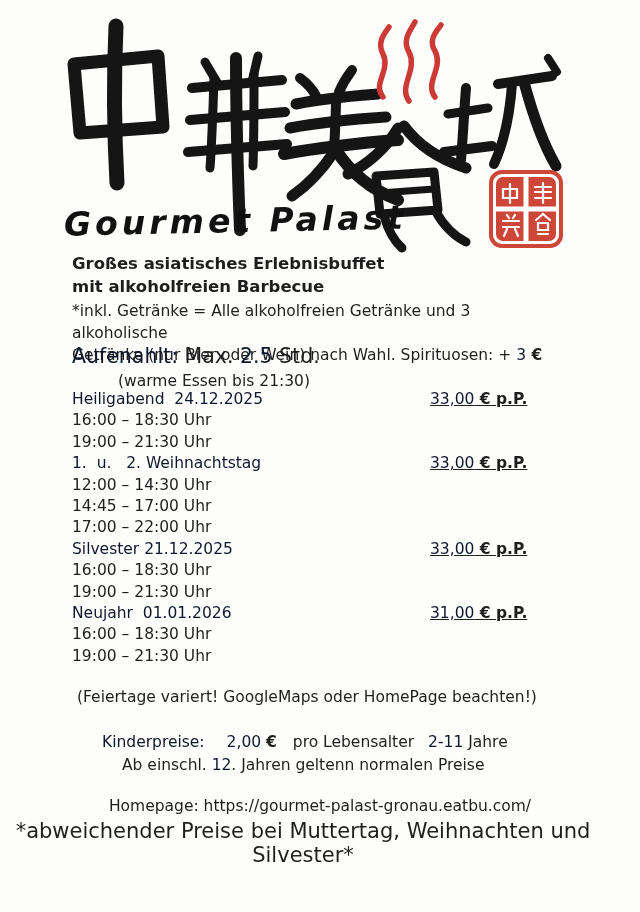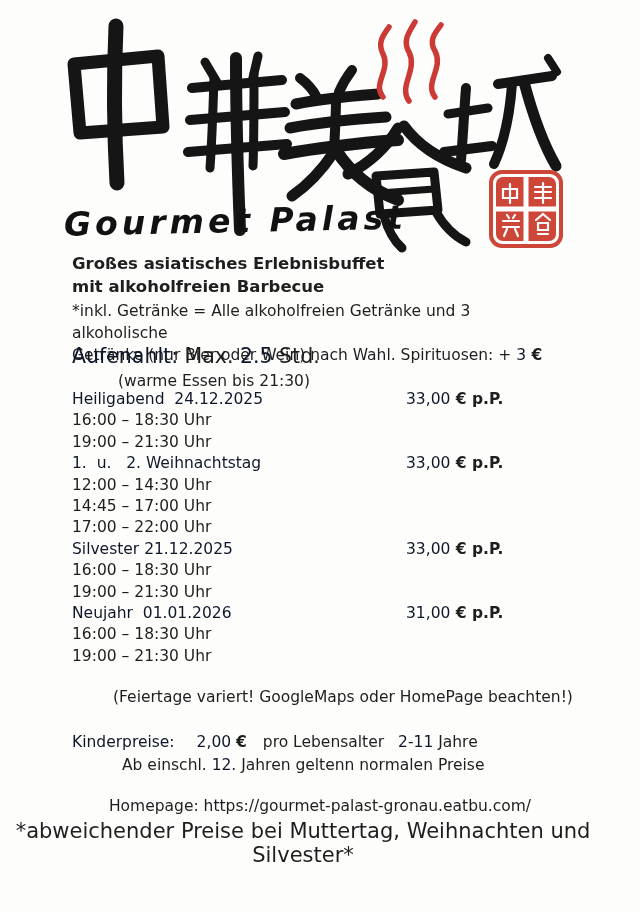--- a/index.html
+++ b/index.html
@@ -22,27 +22,27 @@
 
   
   .headline{left:72px;top:253px;font-size:16.5px;font-weight:bold;line-height:22.5px;width:480px;}
   .drinks{left:72px;top:300px;font-size:15.5px;line-height:22px;width:490px;}
   .stay{left:72px;top:343px;font-size:20.5px;line-height:26px;}
   .warm{left:72px;top:371px;font-size:15.5px;line-height:20px;margin-left:46px;}
 
   
   .events{left:72px;top:389px;width:520px;font-size:15.5px;line-height:21.4px;}
   .event-header{position:relative;}
-  .event-price{position:absolute;left:334px;top:0;}
+  .event-price{position:absolute;left:358px;top:0;text-decoration:underline;}
   .euro{font-weight:bold;}
 
   
-  .holiday-note{left:77px;top:688px;font-size:15.5px;margin-left:36px;}
+  .holiday-note{left:77px;top:688px;font-size:15.5px;}
   .children-line1{left:72px;top:733px;font-size:15.5px;}
-  .children-line1 .gap-a{margin-right:22px;}
+  .children-line1 .gap-a{margin-right:22px;margin-left:30px;}
   .children-line1 .gap-b{margin-right:16px;}
   .children-line1 .gap-c{margin-right:14px;}
   .children-line2{left:122px;top:756px;font-size:15.5px;}
 
   
   .footer-homepage{left:0;top:797px;width:640px;text-align:center;font-size:15.5px;}
   .footer-disclaimer{left:0;top:819px;width:606px;text-align:center;font-size:21px;}
 </style>
 </head>
 <body>

